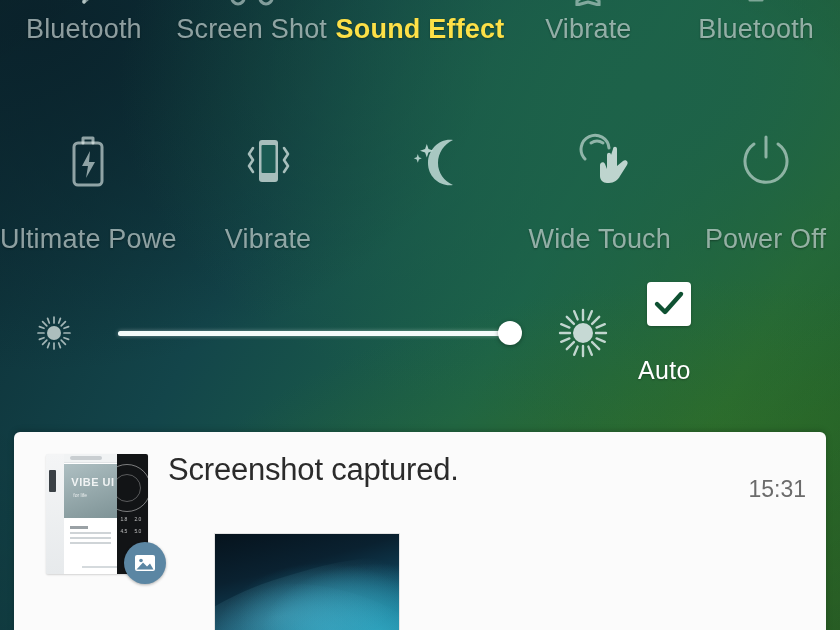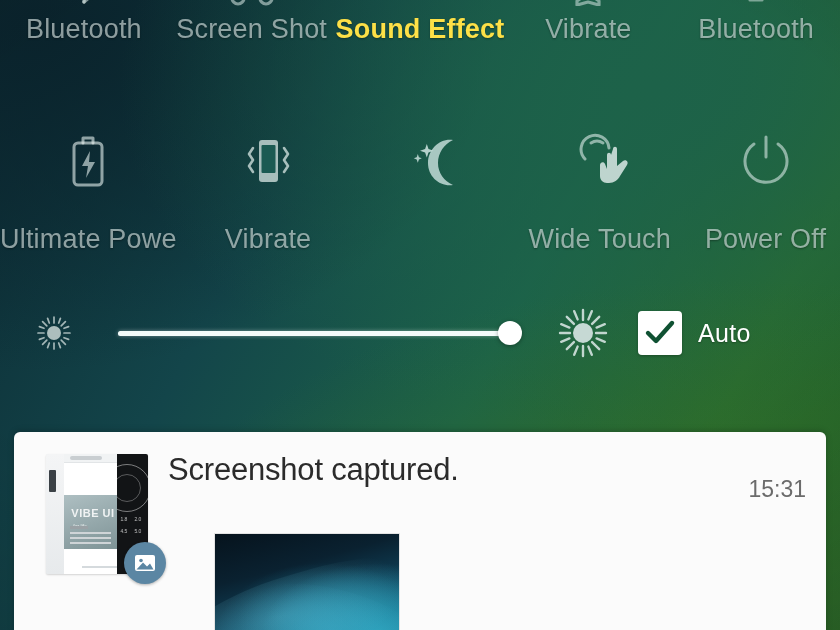--- a/index.html
+++ b/index.html
@@ -62,21 +62,21 @@
   }
   #slider-fill {
     position:absolute; left:10px; height:5px; border-radius:3px;
     background:#f4fbfa; box-shadow:0 0 4px rgba(255,255,255,.4);
   }
   #slider-thumb {
     position:absolute; width:24px; height:24px; border-radius:50%;
     background:#ffffff; box-shadow:0 1px 4px rgba(0,0,0,.35);
   }
   #sun-big { width:110px; display:flex; justify-content:center; }
-  #auto-group { display:flex; align-items:center; gap:16px; }
+  #auto-group { display:flex; align-items:flex-end; gap:30px;flex-direction:column; }
   #auto-box {
     width:44px; height:44px; border-radius:4px; background:#ffffff;
     display:flex; align-items:center; justify-content:center;
     box-shadow:0 1px 3px rgba(0,0,0,.28);
   }
   #auto-label { font-size:25px; color:#ffffff; letter-spacing:.3px;
                 text-shadow:0 1px 2px rgba(0,0,0,.3); }
 
   
   #notif-card {
@@ -96,21 +96,20 @@
   }
   #thumb-left { width:18%; background:linear-gradient(180deg,#f4f5f6,#e7eaec); position:relative; }
   #thumb-left:after{
     content:""; position:absolute; left:3px; top:16px; width:7px; height:22px;
     background:#3b4146; border-radius:1px;
   }
   #thumb-mid { width:52%; background:#fff; position:relative; }
   #thumb-mid .hero {
     position:absolute; left:0; right:0; top:10px; height:54px;
     background:linear-gradient(160deg,#aebfc2,#7e9396);
-    margin-top:31px;
   }
   #thumb-mid .hero .t1 {
     position:absolute; left:7px; top:12px; font-size:11px; font-weight:bold;
     color:rgba(255,255,255,.85); letter-spacing:.5px;
   }
   #thumb-mid .hero .t2 {
     position:absolute; left:9px; top:28px; font-size:5px;
     color:rgba(255,255,255,.8);
   }
   #thumb-mid .bar {

